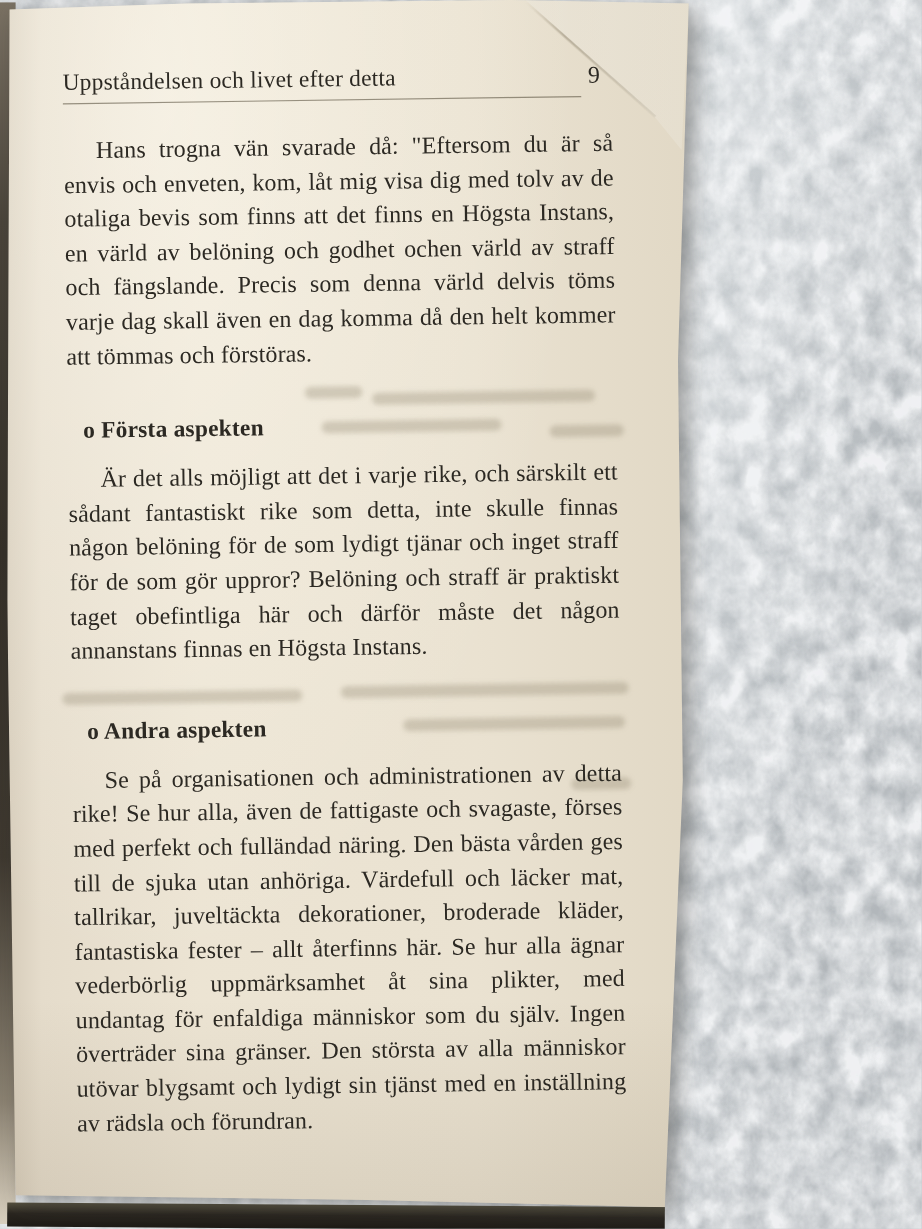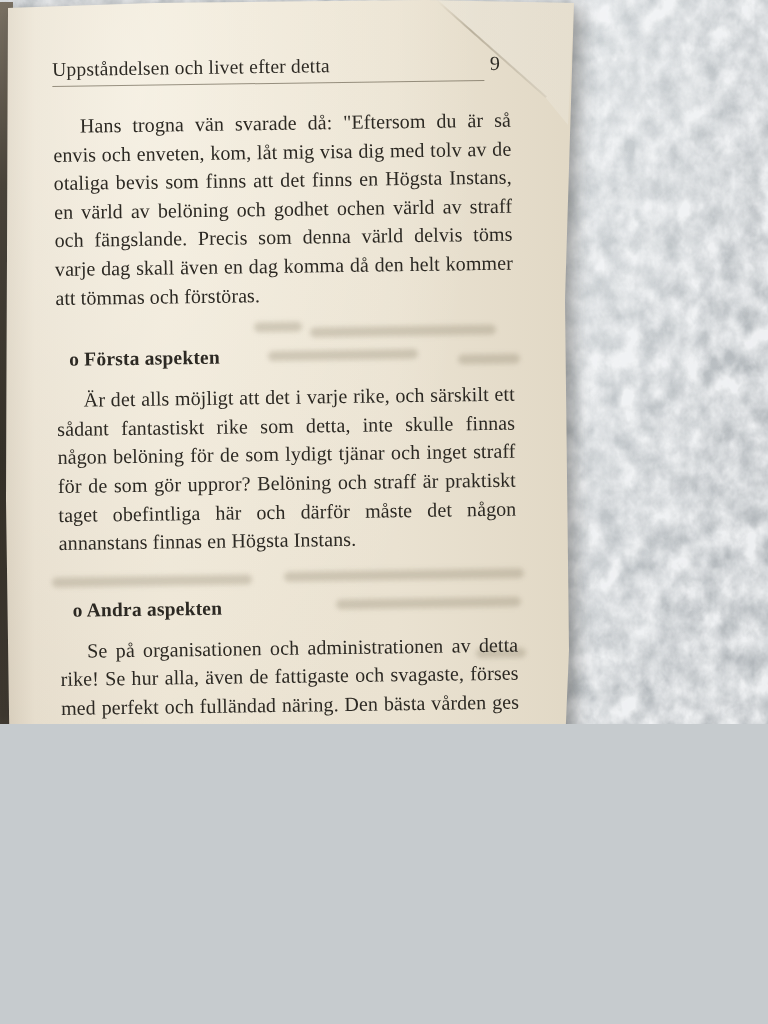--- a/index.html
+++ b/index.html
@@ -1,21 +1,21 @@
 <!DOCTYPE html>
 <html><head>
 <meta charset="utf-8">
 <style>
   html,body{margin:0;padding:0;}
   body{
     width:768px;height:1024px;overflow:hidden;
     font-family:"Liberation Serif","DejaVu Serif",serif;
     background:#c6cbce;
   }
-  .scene{position:relative;width:768px;height:724px;overflow:hidden;}
+  .scene{position:relative;width:768px;height:1024px;overflow:hidden;}
   .fabric{position:absolute;left:0;top:0;width:768px;height:1024px;display:block;}
 
   
   .spine-strip{
     position:absolute;left:0;top:2px;width:13px;height:1018px;z-index:2;
     background:linear-gradient(to bottom,
       #7a7163 0%, #4a443a 18%, #353028 45%, #3e382f 70%, #8a8171 90%, #d8cfbe 100%);
   }
   
   .bottom-strip{

